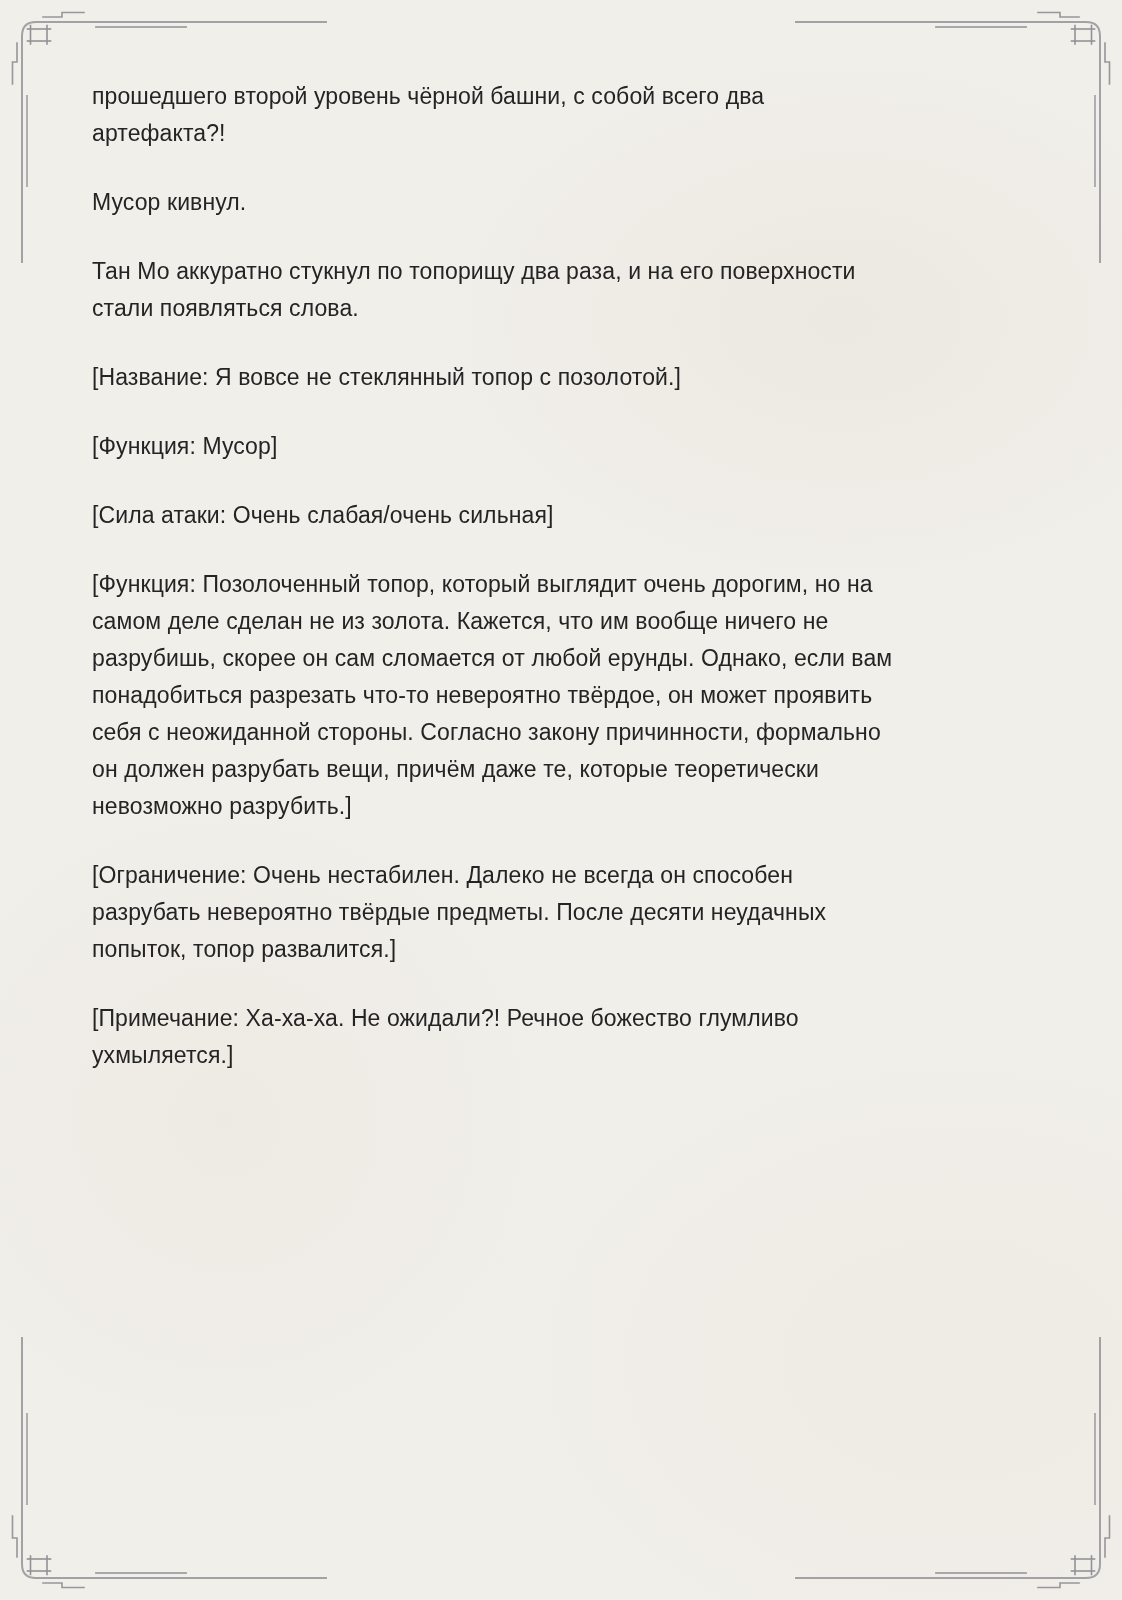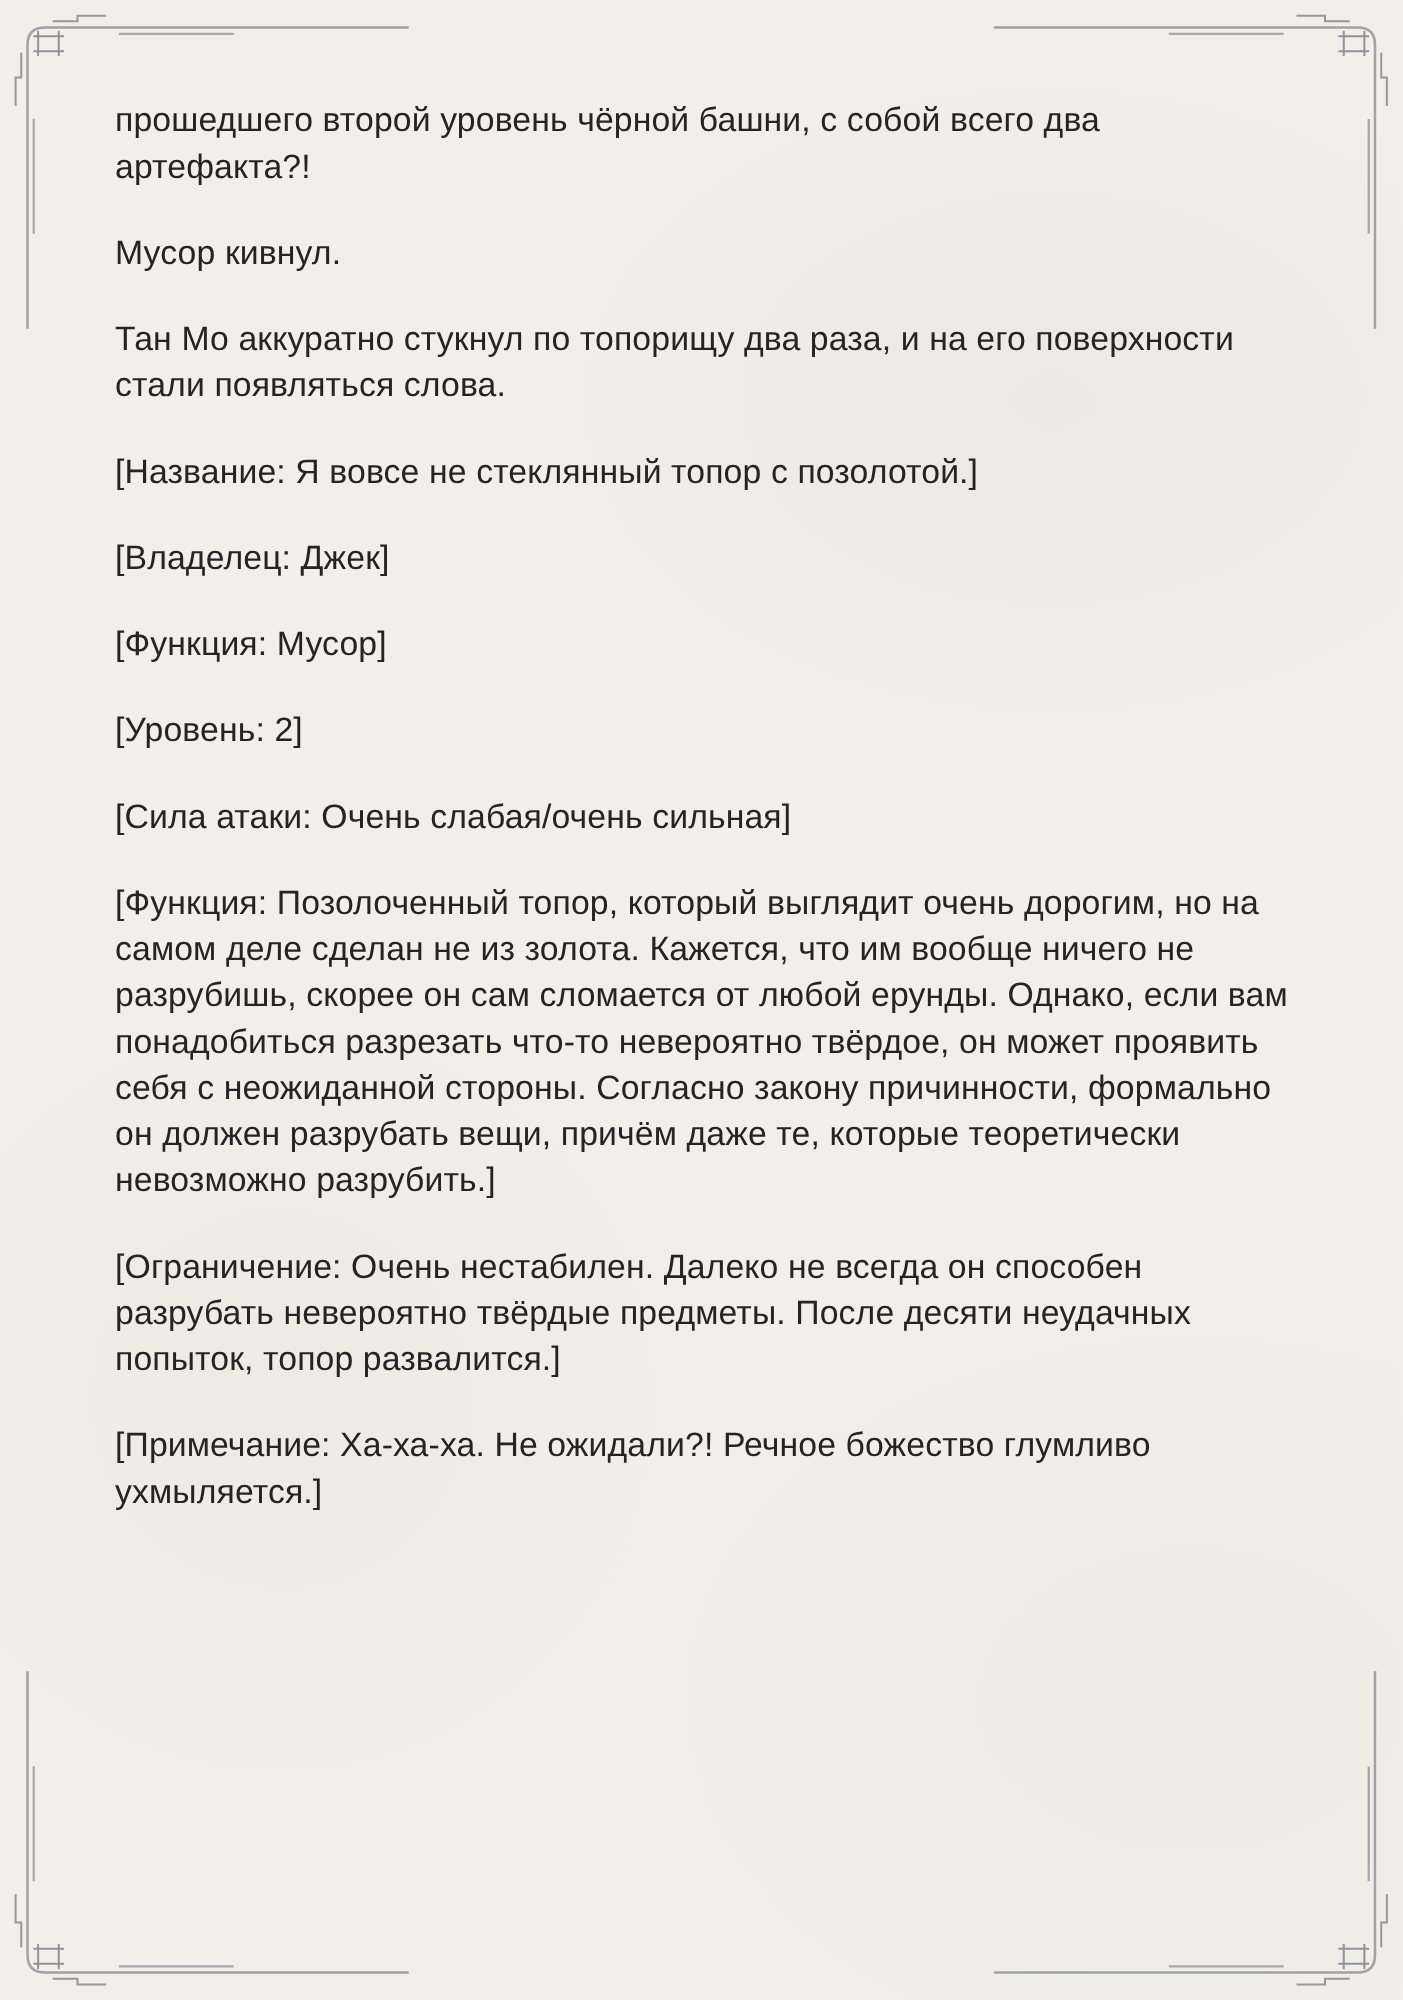--- a/index.html
+++ b/index.html
@@ -31,21 +31,21 @@
   .corner.bl { bottom: 0; left: 0; transform: scaleY(-1); }
   .corner.br { bottom: 0; right: 0; transform: scale(-1,-1); }
 
   
   .text-block {
     position: absolute;
     top: 78px;
     left: 92px;
     width: 950px;
     color: #242424;
-    font-size: 27px;
+    font-size: 23px;
     line-height: 37px;
     letter-spacing: 0.1px;
   }
   .text-block p {
     margin: 0 0 32px 0;
     white-space: pre-line;
   }
   .text-block p:last-child { margin-bottom: 0; }
 </style>
 </head>
@@ -88,23 +88,21 @@
     <use href="#corner-ornament"></use>
   </svg>
 
 <main class="text-block">
   <p>прошедшего второй уровень чёрной башни, с собой всего два
 артефакта?!</p>
   <p>Мусор кивнул.</p>
   <p>Тан Мо аккуратно стукнул по топорищу два раза, и на его поверхности
 стали появляться слова.</p>
   <p>[Название: Я вовсе не стеклянный топор с позолотой.]</p>
-  <p>[Владелец: Джек]</p>
   <p>[Функция: Мусор]</p>
-  <p>[Уровень: 2]</p>
   <p>[Сила атаки: Очень слабая/очень сильная]</p>
   <p>[Функция: Позолоченный топор, который выглядит очень дорогим, но на
 самом деле сделан не из золота. Кажется, что им вообще ничего не
 разрубишь, скорее он сам сломается от любой ерунды. Однако, если вам
 понадобиться разрезать что-то невероятно твёрдое, он может проявить
 себя с неожиданной стороны. Согласно закону причинности, формально
 он должен разрубать вещи, причём даже те, которые теоретически
 невозможно разрубить.]</p>
   <p>[Ограничение: Очень нестабилен. Далеко не всегда он способен
 разрубать невероятно твёрдые предметы. После десяти неудачных

